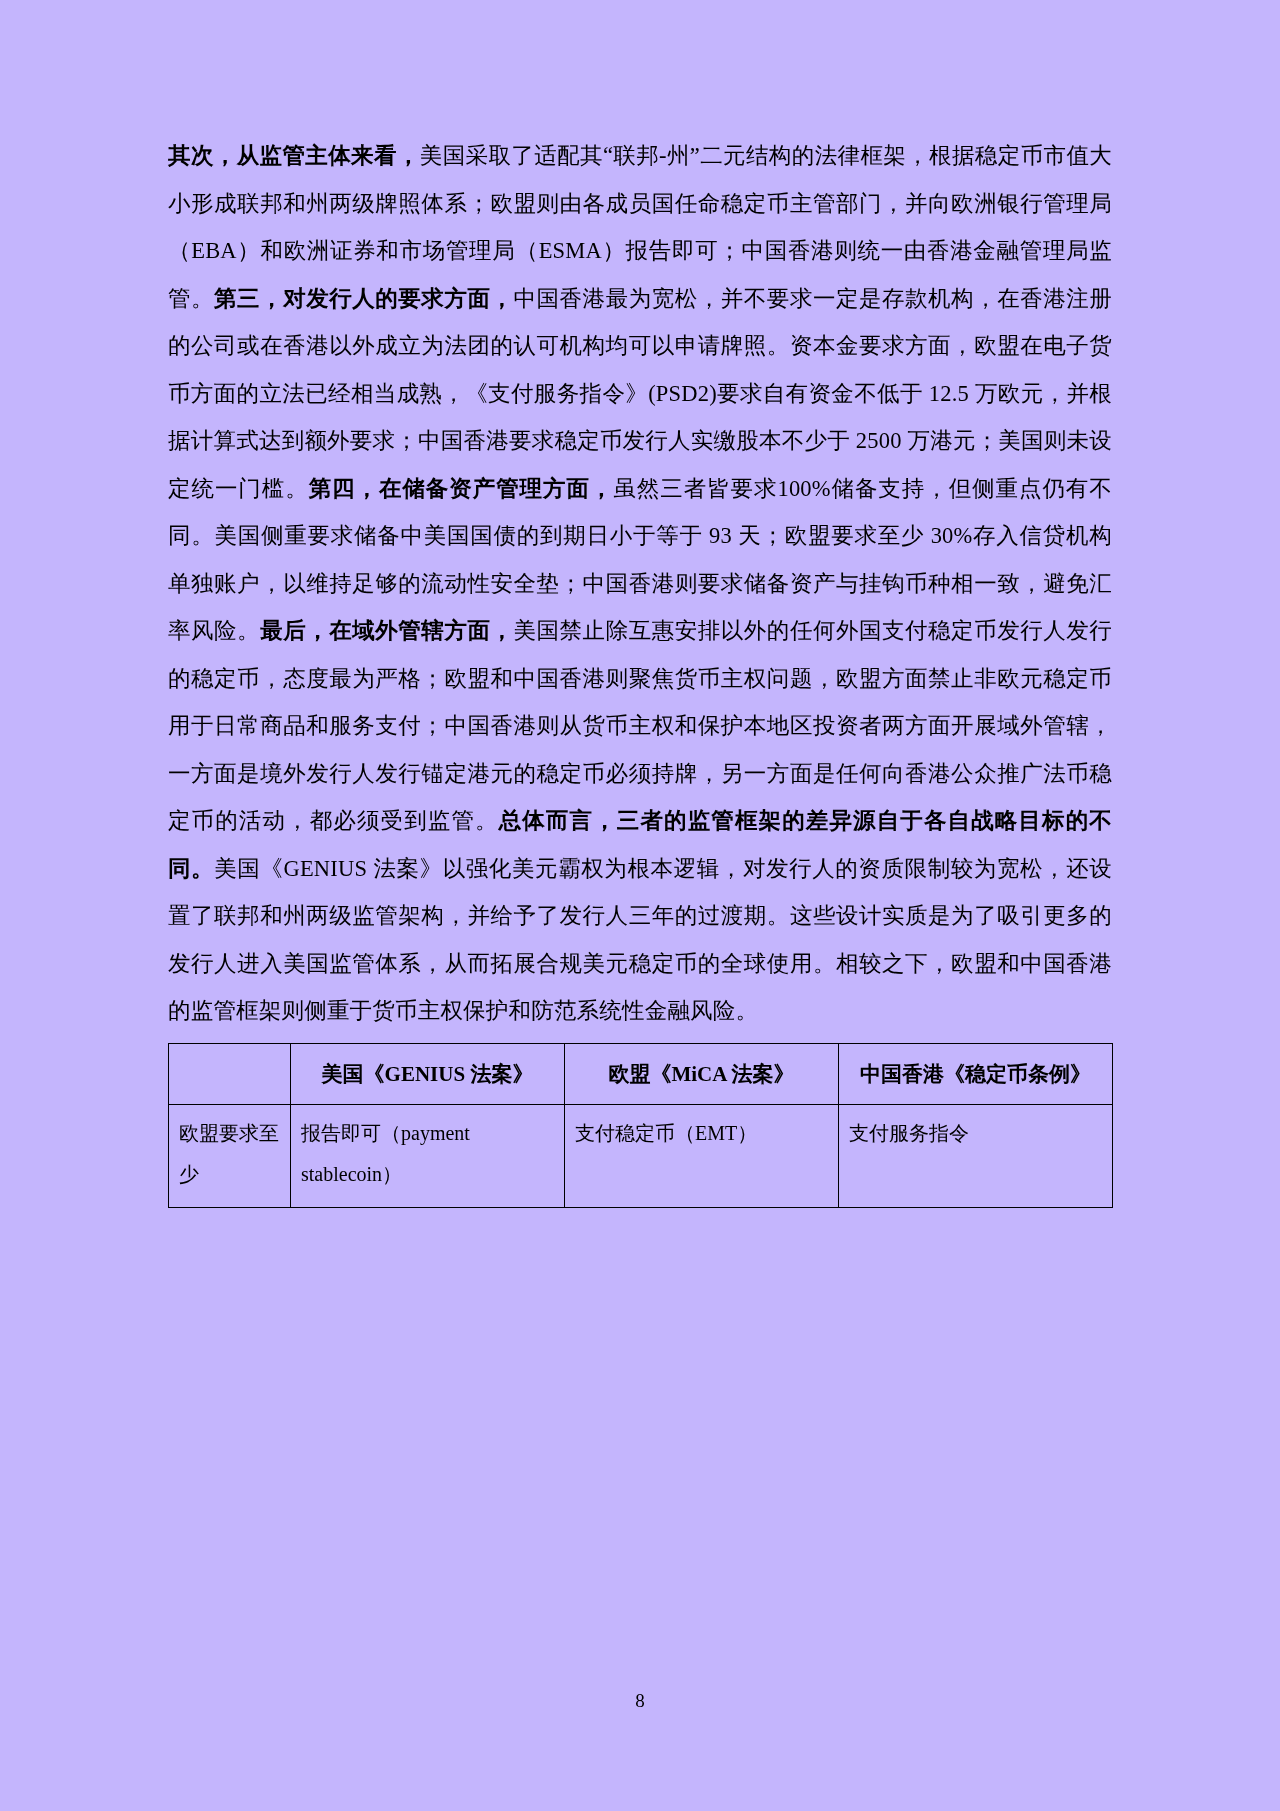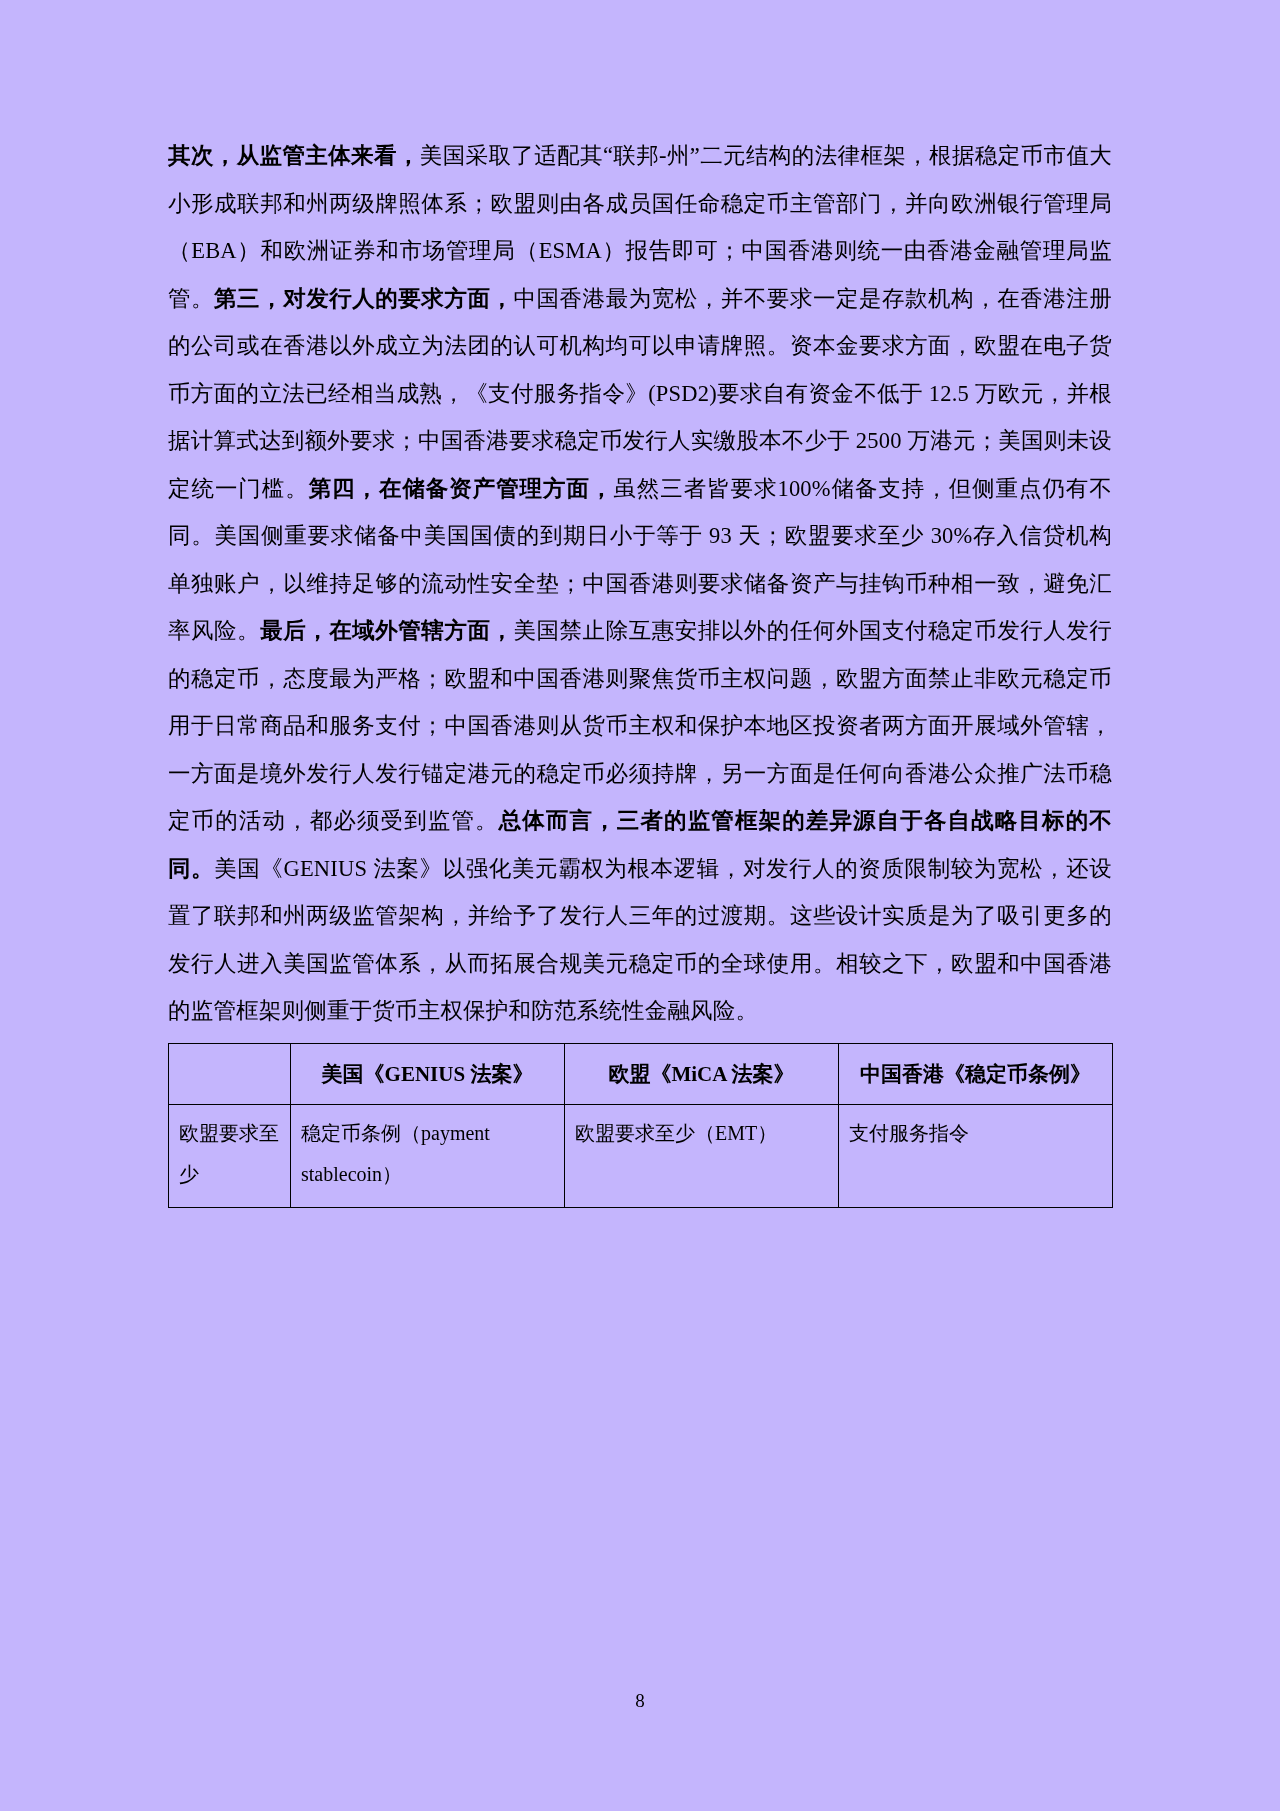--- a/index.html
+++ b/index.html
@@ -109,22 +109,22 @@
         <tr>
           <th></th>
           <th>美国《GENIUS 法案》</th>
           <th>欧盟《MiCA 法案》</th>
           <th>中国香港《稳定币条例》</th>
         </tr>
       </thead>
       <tbody>
         <tr>
           <td class="rowhead">欧盟要求至少</td>
-          <td>稳定币条例（payment stablecoin）</td>
-          <td>欧盟要求至少（EMT）</td>
+          <td>报告即可（payment stablecoin）</td>
+          <td>支付稳定币（EMT）</td>
           <td>支付服务指令</td>
         </tr>
       </tbody>
     </table>
 
   </div>
 
   <div class="page-number">8</div>
 </div>
 

